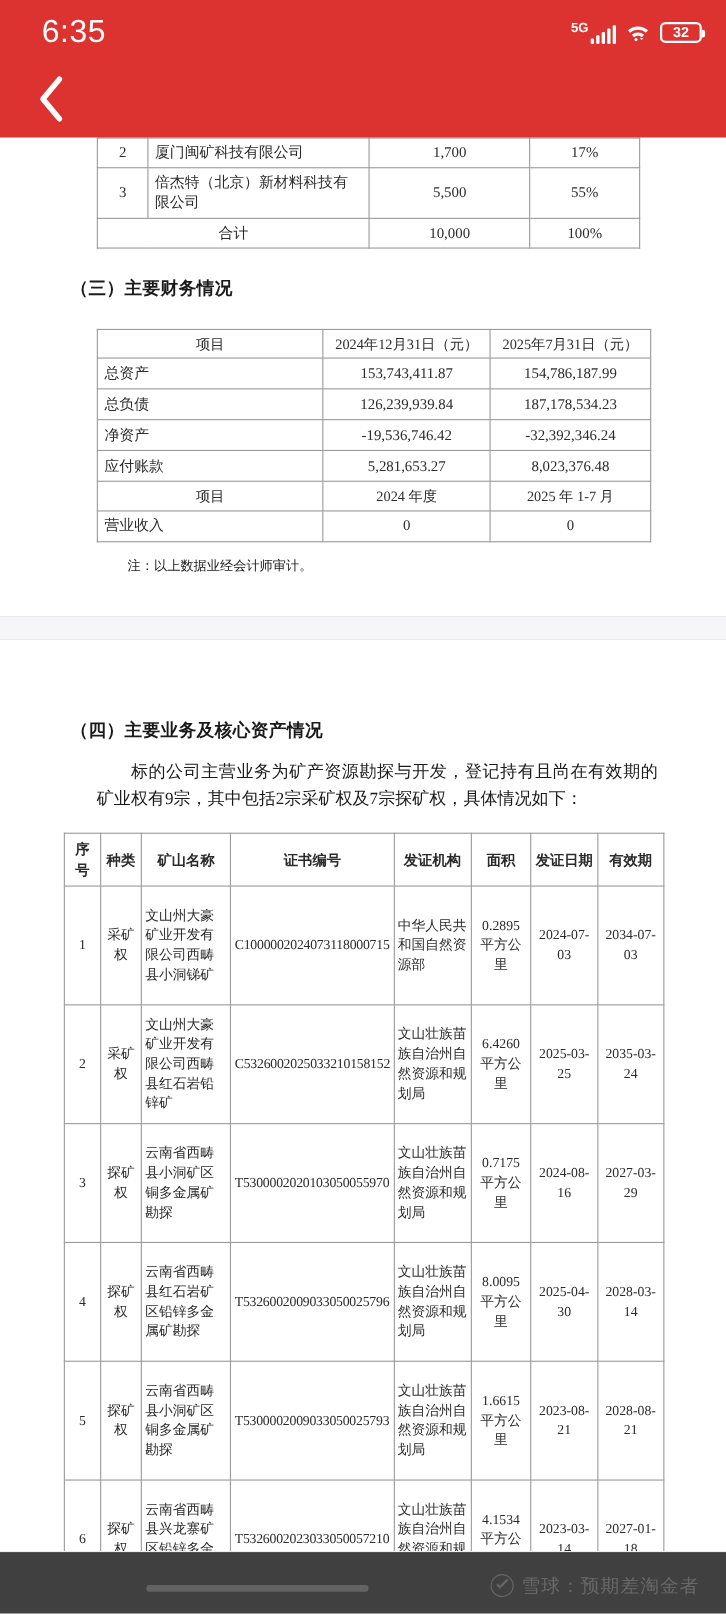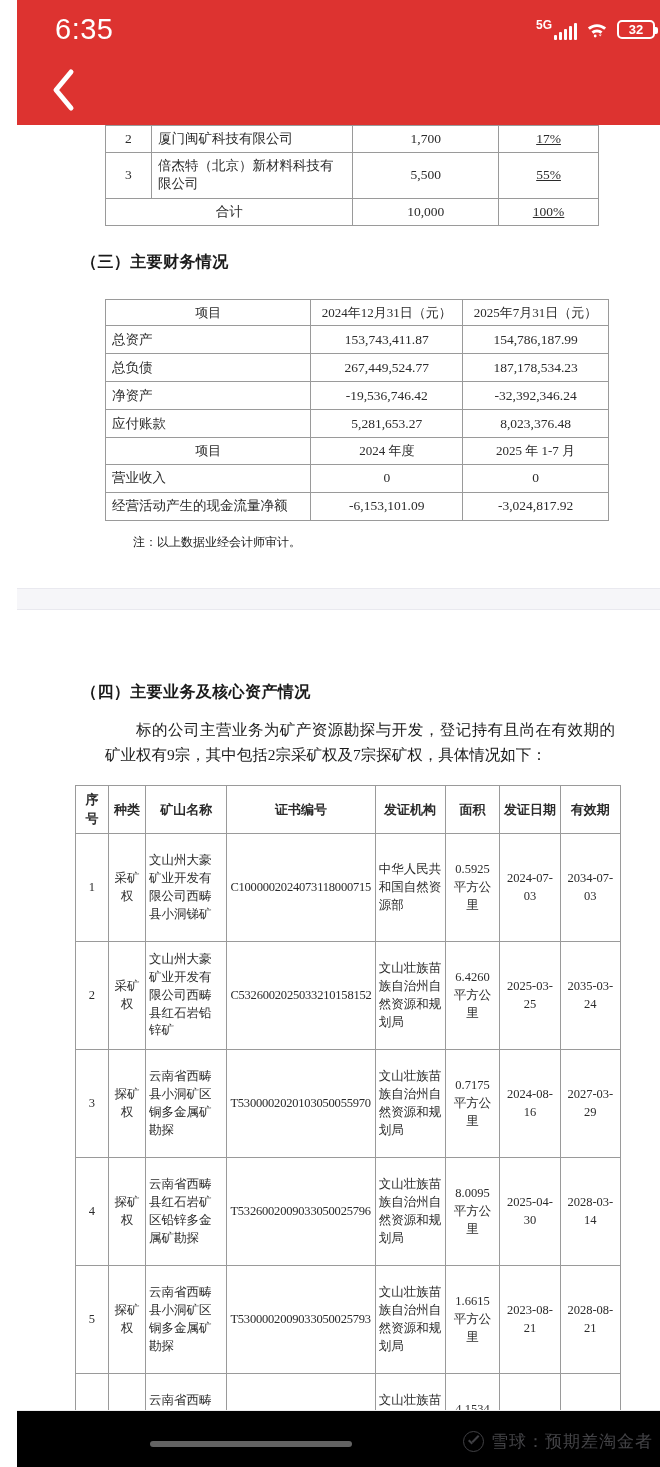--- a/index.html
+++ b/index.html
@@ -8,21 +8,20 @@
     height: 1467px;
     background: #ffffff;
     font-family: "Liberation Serif", "DejaVu Serif", serif;
     overflow: hidden;
   }
   #app {
     position: relative;
     width: 596px;
     height: 1467px;
     background: #ffffff;
-    margin-left: 17px;
   }
 
   
   .header {
     position: absolute;
     top: 0; left: 0;
     width: 660px;
     height: 125px;
     background: #dd3330;
     z-index: 10;
@@ -138,21 +137,21 @@
   .lft { text-align: left; }
   .bold { font-weight: bold; }
 
   
   .tblA-wrap { padding: 0 0 0 88px; }
   table.tblA { width: 494px; }
   table.tblA td { height: 26px; font-size: 13.5px; }
   table.tblA .c-no { width: 46px; }
   table.tblA .c-name { width: 202px; }
   table.tblA .c-amt { width: 146px; }
-  table.tblA .c-pct { width: 100px; text-decoration: underline; }
+  table.tblA .c-pct { width: 100px; }
 
   
   .sec-h {
     font-size: 16px;
     font-weight: bold;
     color: #1a1a1a;
     padding: 0 0 0 64px;
     letter-spacing: 0.4px;
   }
   .para {
@@ -197,21 +196,21 @@
   table.tblC .c8 { width: 70px; }
   table.tblC tbody td { height: 108px; }
   .cert { font-family: "Liberation Serif", serif; letter-spacing: -0.2px; }
 
   
   .footer-band {
     position: absolute;
     left: 0; bottom: 0;
     width: 660px;
     height: 57px;
-    background: #000000;
+    background: #404040;
     border-top: 1px solid #ececed;
   }
   .watermark {
     position: absolute;
     right: 24px; bottom: 14px;
     display: flex; align-items: center; gap: 7px;
     opacity: 0.42;
   }
   .wm-logo {
     width: 21px; height: 21px;
@@ -334,21 +333,21 @@
               <th class="c-v1 ctr bold">2024年12月31日（元）</th>
               <th class="c-v2 ctr bold">2025年7月31日（元）</th>
             </tr>
             <tr>
               <td class="lft">总资产</td>
               <td class="ctr">153,743,411.87</td>
               <td class="ctr">154,786,187.99</td>
             </tr>
             <tr>
               <td class="lft">总负债</td>
-              <td class="ctr">267,449,524.77</td>
+              <td class="ctr">126,239,939.84</td>
               <td class="ctr">187,178,534.23</td>
             </tr>
             <tr>
               <td class="lft">净资产</td>
               <td class="ctr">-19,536,746.42</td>
               <td class="ctr">-32,392,346.24</td>
             </tr>
             <tr>
               <td class="lft">应付账款</td>
               <td class="ctr">5,281,653.27</td>
@@ -356,25 +355,20 @@
             </tr>
             <tr>
               <th class="ctr bold">项目</th>
               <th class="ctr bold">2024 年度</th>
               <th class="ctr bold">2025 年 1-7 月</th>
             </tr>
             <tr>
               <td class="lft">营业收入</td>
               <td class="ctr">0</td>
               <td class="ctr">0</td>
-            </tr>
-            <tr>
-              <td class="lft">经营活动产生的现金流量净额</td>
-              <td class="ctr">-6,153,101.09</td>
-              <td class="ctr">-3,024,817.92</td>
             </tr>
           </tbody>
         </table>
       </div>
 
       <div style="height:12px"></div>
       <div class="note">注：以上数据业经会计师审计。</div>
       <div style="height:36px"></div>
     </div>
 
@@ -401,21 +395,21 @@
               <th class="c8 ctr">有效期</th>
             </tr>
           </thead>
           <tbody>
             <tr>
               <td class="ctr">1</td>
               <td class="ctr">采矿权</td>
               <td class="lft">文山州大豪矿业开发有限公司西畴县小洞锑矿</td>
               <td class="lft cert">C1000002024073118000715</td>
               <td class="lft">中华人民共和国自然资源部</td>
-              <td class="ctr">0.5925 平方公里</td>
+              <td class="ctr">0.2895 平方公里</td>
               <td class="ctr">2024-07-03</td>
               <td class="ctr">2034-07-03</td>
             </tr>
             <tr>
               <td class="ctr">2</td>
               <td class="ctr">采矿权</td>
               <td class="lft">文山州大豪矿业开发有限公司西畴县红石岩铅锌矿</td>
               <td class="lft cert">C5326002025033210158152</td>
               <td class="lft">文山壮族苗族自治州自然资源和规划局</td>
               <td class="ctr">6.4260 平方公里</td>

